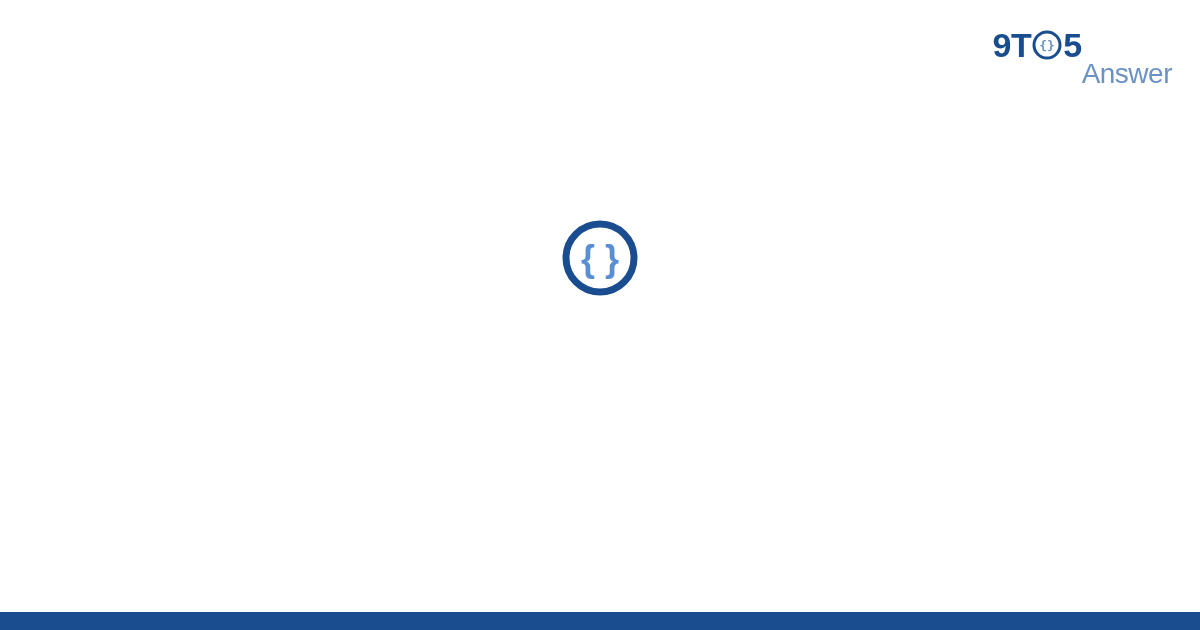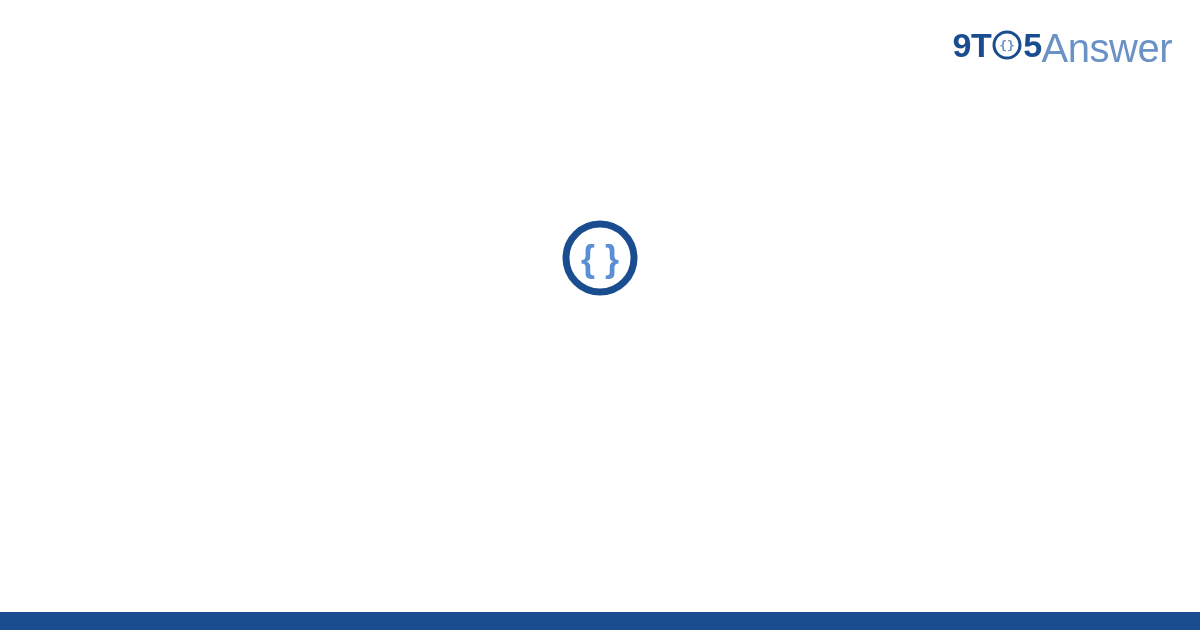--- a/index.html
+++ b/index.html
@@ -38,24 +38,25 @@
       top: 4px;
       margin: 0 1px;
     }
     .logo-5 {
       font-size: 34px;
       font-weight: 600;
       color: #1a4d8f;
       letter-spacing: -0.5px;
     }
     .logo-answer {
-      font-size: 40px;
+      font-size: 28px;
       font-weight: 400;
       color: #6b92c5;
       letter-spacing: -0.5px;
+      margin-top: 32px;
     }
     .content {
       position: absolute;
       top: 0;
       left: 0;
       right: 0;
       bottom: 0;
       display: flex;
       flex-direction: column;
       align-items: center;

